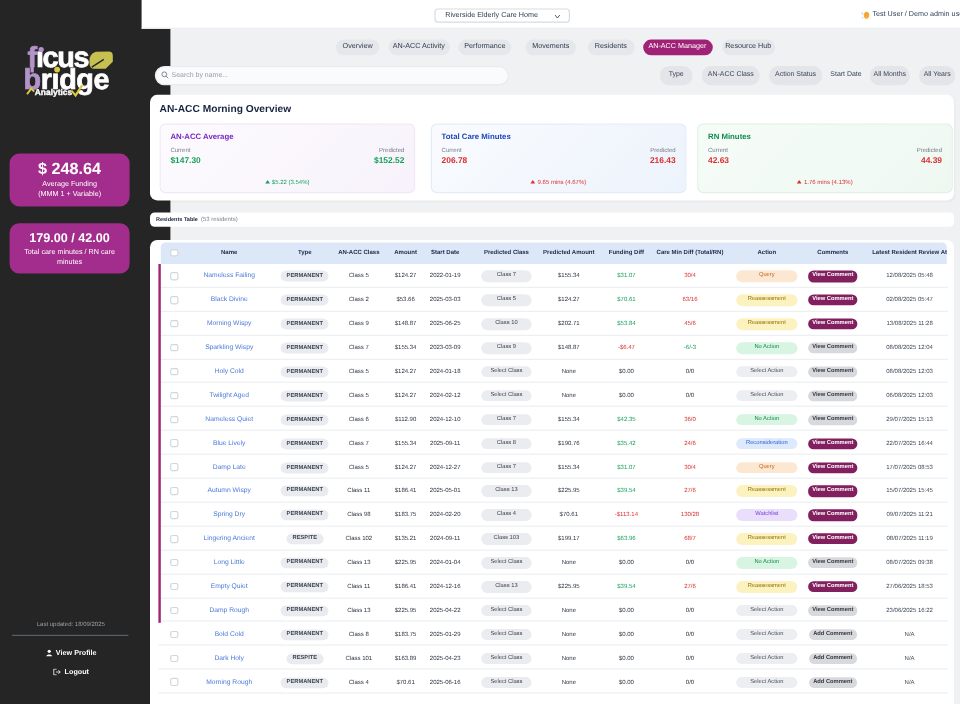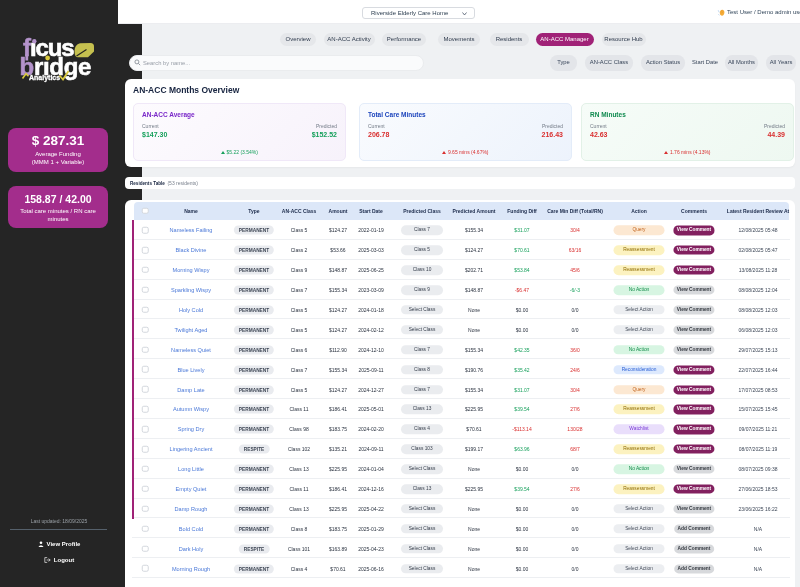--- a/index.html
+++ b/index.html
@@ -81,25 +81,25 @@
   <circle cx="34.3" cy="41.3" r="2.2" fill="#b493cb"></circle>
   <text x="19.5" y="74.5" font-family="Liberation Sans" font-weight="bold" font-size="24" letter-spacing="-0.3" stroke-width="0.6"><tspan fill="#b493cb" stroke="#b493cb">b</tspan><tspan fill="#ffffff" stroke="#ffffff">rıdge</tspan></text>
   <circle cx="47.6" cy="58" r="2.4" fill="#d9c93e"></circle>
   <path d="M74.5 51 Q74.5 44.8 80 43.2 L90.5 43 Q94 43 94 46.5 L94 51.5 L88 57.3 L78 57.3 Q74.5 57.3 74.5 51 Z" fill="#c5c04f"></path>
   <path d="M76.5 56 L86.5 49.5" stroke="#26261f" stroke-width="1.2"></path>
   <text x="29" y="79.5" font-family="Liberation Sans" font-weight="bold" font-size="7" fill="#ffffff" stroke="#ffffff" stroke-width="0.3">Analytics</text>
   <path d="M22.5 78.5 L26 73.8 L28.5 76.3" stroke="#d9c93e" stroke-width="1.6" fill="none"></path>
   <path d="M59.5 75.5 L63 79.5 L68.5 71" stroke="#d9c93e" stroke-width="1.8" fill="none"></path>
 </svg>
   <div class="scard" id="sc1">
-    <div class="sbig">$ 287.31</div>
+    <div class="sbig">$ 248.64</div>
     <div class="ssm">Average Funding<br>(MMM 1 + Variable)</div>
   </div>
   <div class="scard" id="sc2">
-    <div class="sbig">158.87 / 42.00</div>
+    <div class="sbig">179.00 / 42.00</div>
     <div class="ssm">Total care minutes / RN care<br>minutes</div>
   </div>
   <div id="lastupd">Last updated: 18/09/2025</div>
   <div id="sideline"></div>
   <div class="sbtn" style="top:540.5px"><svg width="6" height="6" viewBox="0 0 10 10">
         <circle cx="5" cy="3" r="2.2" fill="#fff"></circle>
         <path d="M1 10 C1 6.5 9 6.5 9 10 Z" fill="#fff"></path>
       </svg>View Profile</div>
   <div class="sbtn" style="top:556.5px"><svg width="7" height="6" viewBox="0 0 11 10">
         <path d="M1 1 L5 1 M1 1 L1 9 L5 9 M4 5 L10 5 M7.5 2.5 L10 5 L7.5 7.5" stroke="#fff" stroke-width="1.1" fill="none"></path>
@@ -132,21 +132,21 @@
     <path d="M7.6 7.6 L10.6 10.6" stroke="#767d87" stroke-width="1.3"></path>
   </svg>
 <div class="fp" style="left:550px;width:27px">Type</div>
 <div class="fp" style="left:585px;width:48px">AN-ACC Class</div>
 <div class="fp" style="left:641px;width:44px">Action Status</div>
 <div class="fp" style="left:688px;width:34px;background:transparent">Start Date</div>
 <div class="fp" style="left:725px;width:33px">All Months</div>
 <div class="fp" style="left:766px;width:30px">All Years</div>
 
 <div id="panel1">
-  <h1>AN-ACC Months Overview</h1>
+  <h1>AN-ACC Morning Overview</h1>
   <div class="card" id="ca">
     <div class="ct">AN-ACC Average</div>
     <div class="clbl lft">Current</div>
       <div class="clbl rgt">Predicted</div>
     <div class="cval gr lft">$147.30</div>
       <div class="cval gr rgt">$152.52</div>
     <div class="cfoot gr"><span class="tri"></span>$5.22 (3.54%)</div>
   </div>
   <div class="card" id="cb">
     <div class="ct">Total Care Minutes</div>

